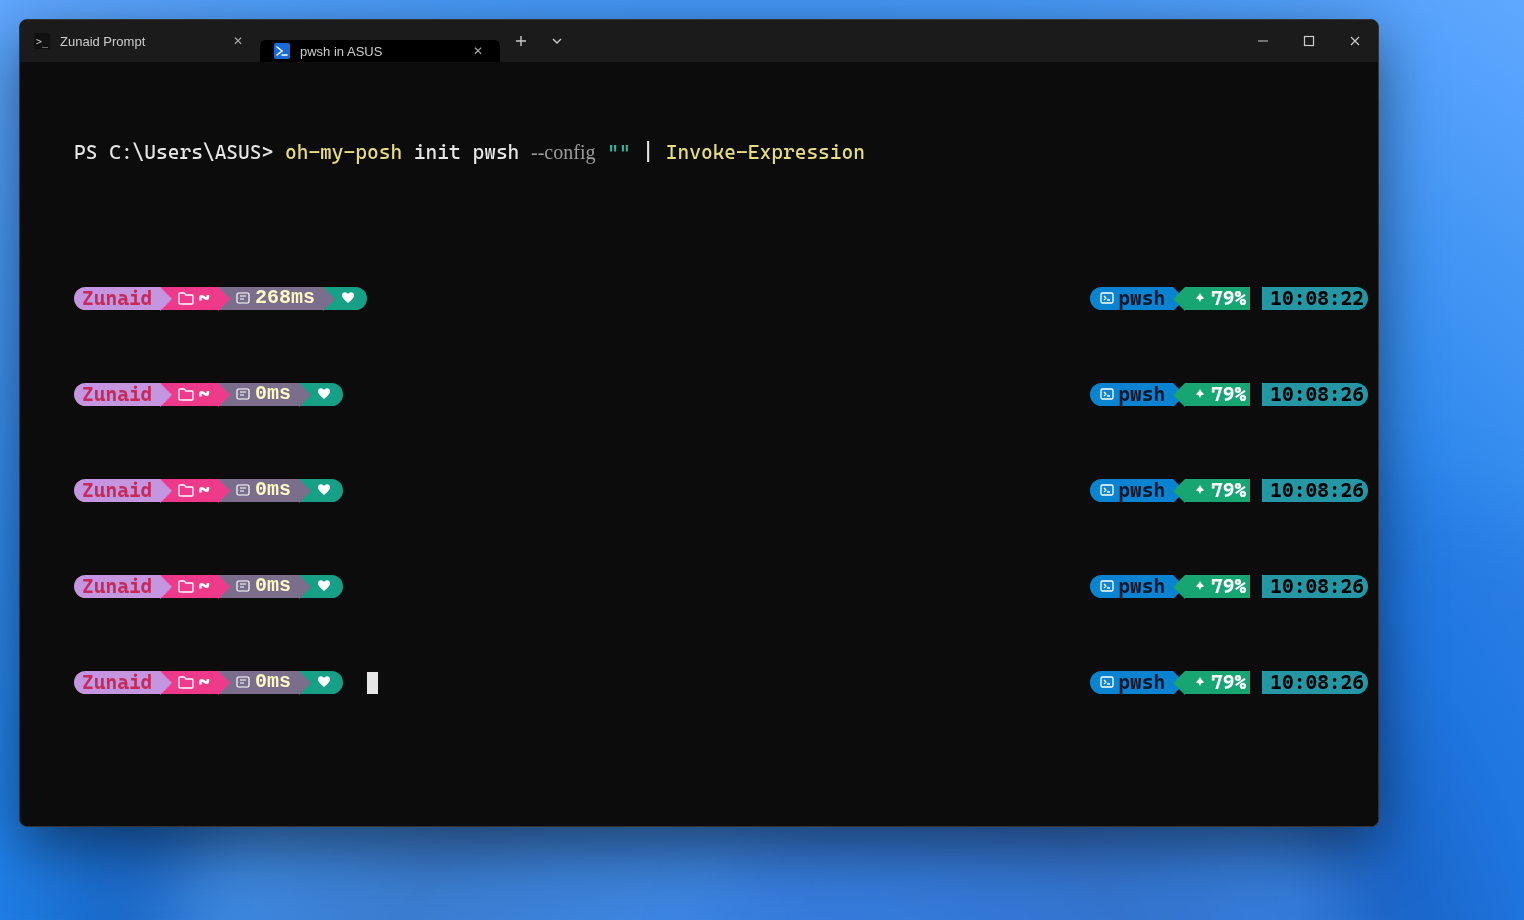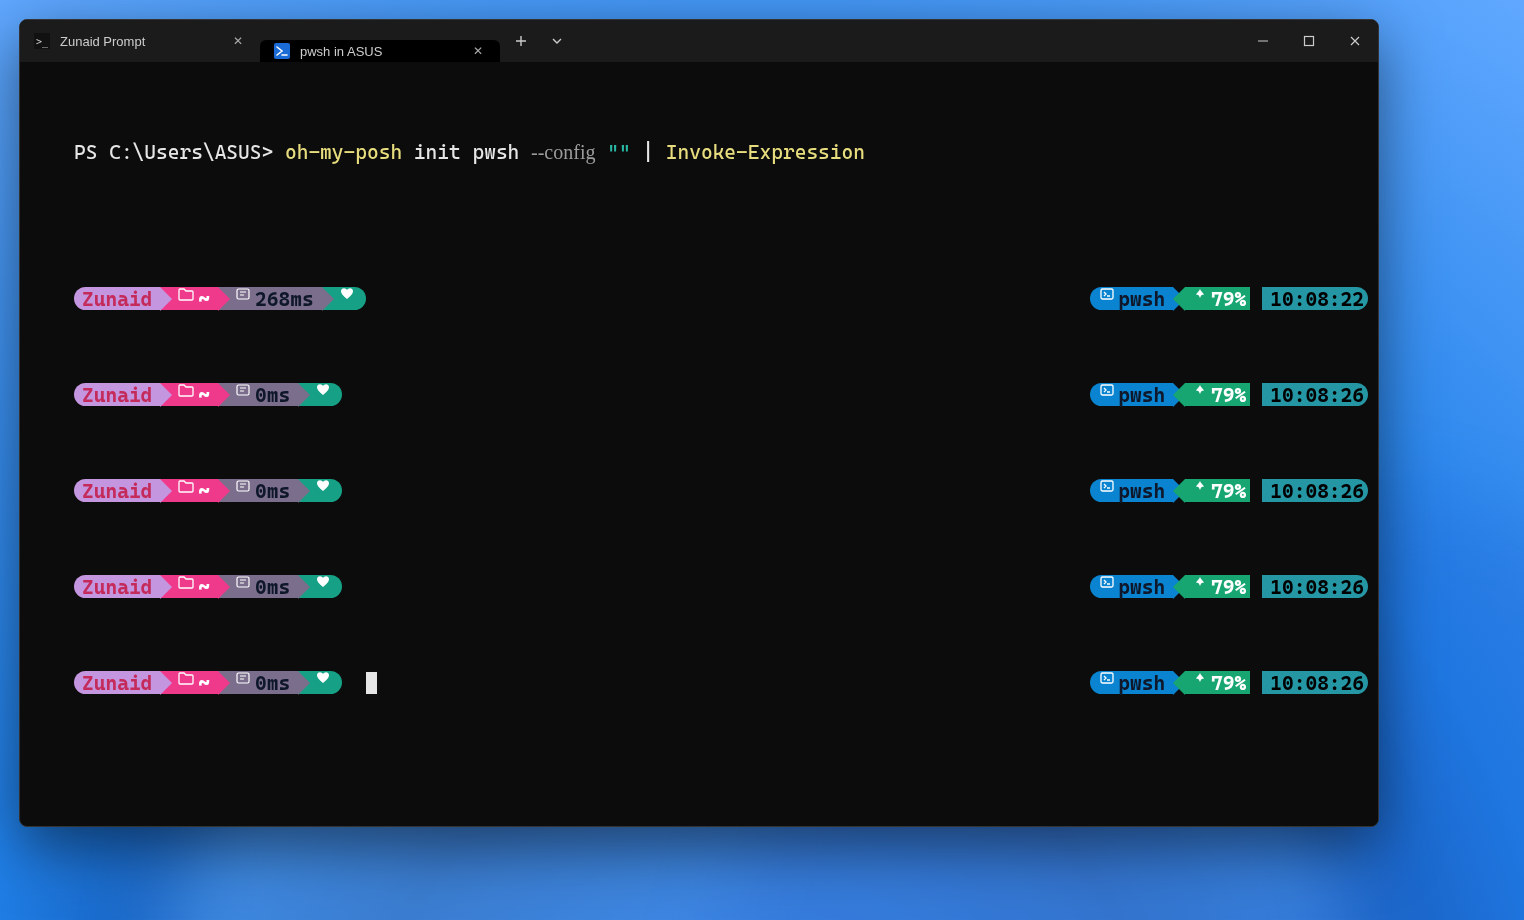--- a/index.html
+++ b/index.html
@@ -110,21 +110,21 @@
   .prompt-row {
     display: flex;
     height: 24px;
     align-items: center;
     margin-bottom: 0px;
   }
   .prompt-row .spacer { flex: 1; }
 
   .seg {
     display: inline-flex;
-    align-items: flex-start;
+    align-items: center;
     height: 23px;
     position: relative;
     padding: 0 8px 0 8px;
     font-weight: bold;
     color: #111;
   }
   .seg .seg-txt { position:relative; z-index:2; }
   .seg::after {
     content:"";
     position:absolute;
@@ -154,21 +154,21 @@
     display:inline-block;
     width: 11px; height: 22px;
     background: #e6e6e6;
     margin-left: 24px;
     vertical-align: middle;
   }
 
   
   .c-user { --bg:#c596e0; color:#c42b5a; }
   .c-path { --bg:#ef3a8c; color:#fff; }
-  .c-time { --bg:#7a6e8c; color:#0f172a; }
+  .c-time { --bg:#7a6e8c; color:#fef9c3;font-family:Liberation Mono, monospace; }
   .c-heart{ --bg:#16a085; color:#fff; }
   .c-pwsh { --bg:#0a84d0; color:#0f172a; }
   .c-bat  { --bg:#17a571; color:#fff; }
   .c-clk  { --bg:#2596a3; color:#000000; }
 
   svg { display:block; }
 </style>
 </head>
 <body>
 

